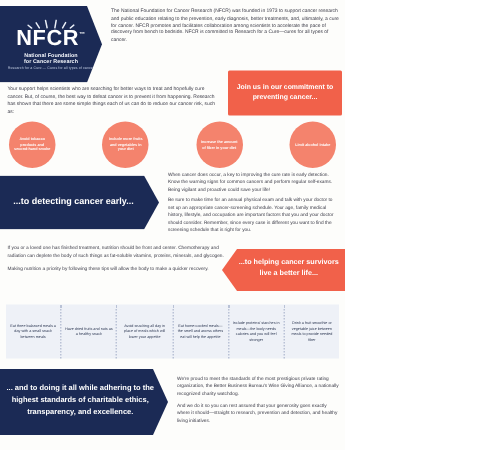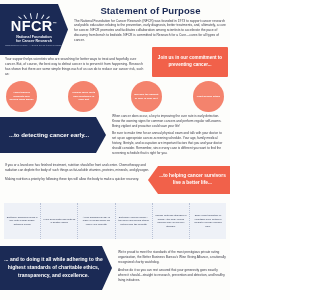--- a/index.html
+++ b/index.html
@@ -152,21 +152,20 @@
         <i style="left:22px; transform:rotate(30deg);  height:5px;"></i>
         <i style="left:27px; transform:rotate(50deg);  height:4px;"></i>
       </div>
       <div class="logo-word"><span>NFCR</span><span class="logo-tm">™</span></div>
       <div class="logo-sub" style="white-space:pre-line;">National Foundation
 for Cancer Research</div>
       <div class="logo-tag">Research for a Cure — Cures for all types of cancer</div>
     </div>
 
     <div class="header-right">
-      <div class="doc-title">Statement of Purpose</div>
       <div class="intro-para">The National Foundation for Cancer Research (NFCR) was founded in 1973 to support cancer research and public education relating to the prevention, early diagnosis, better treatments, and, ultimately, a cure for cancer. NFCR promotes and facilitates collaboration among scientists to accelerate the pace of discovery from bench to bedside. NFCR is committed to Research for a Cure—cures for all types of cancer.</div>
     </div>
   </div>
 
   <div class="cta-pill">Join us in our commitment to preventing cancer...</div>
 
   <div class="prevent-copy">Your support helps scientists who are searching for better ways to treat and hopefully cure cancer. But, of course, the best way to defeat cancer is to prevent it from happening. Research has shown that there are some simple things each of us can do to reduce our cancer risk, such as:</div>
 
   <div class="circles-row">
     <div class="circle">Avoid tobacco products and second-hand smoke</div>

